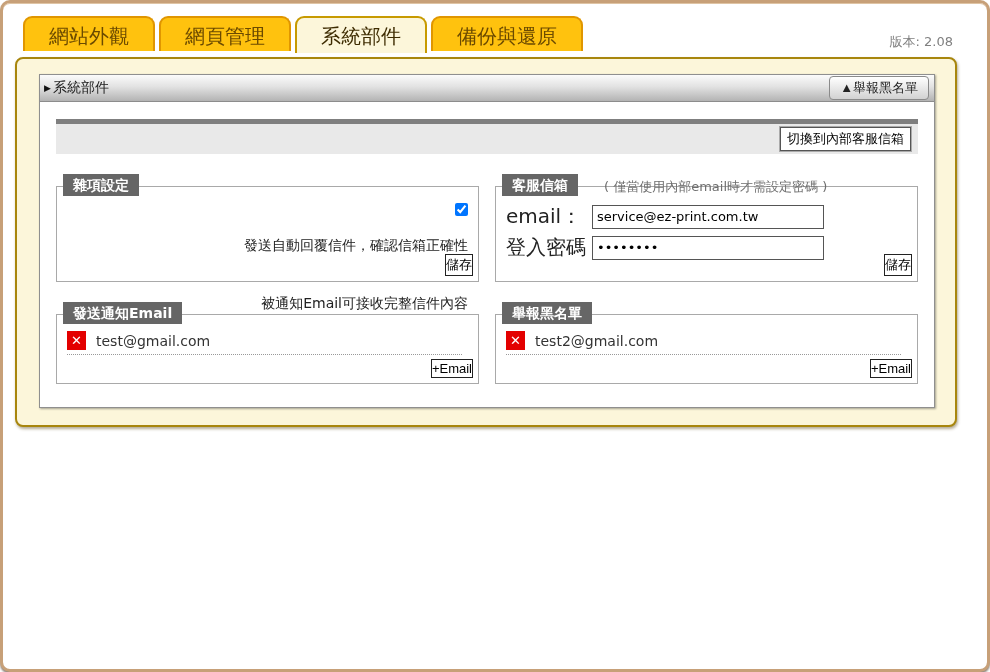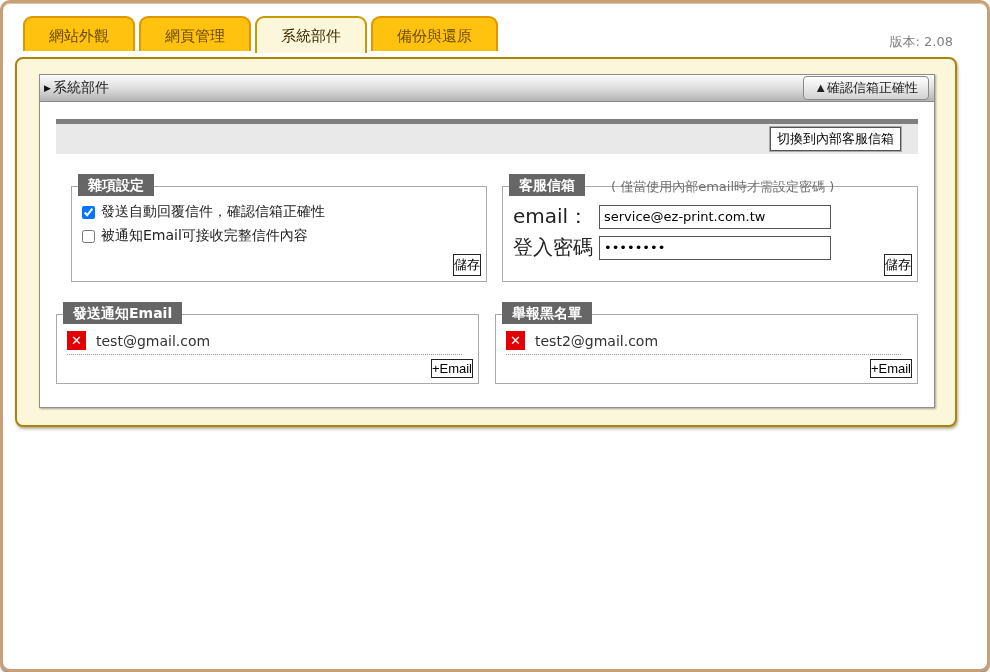--- a/index.html
+++ b/index.html
@@ -6,52 +6,52 @@
     font-family:"DejaVu Sans","Liberation Sans",sans-serif;}
   .window{position:absolute;left:0;top:0;width:984px;height:666px;
     border:3px solid #c7a078;border-radius:10px;background:#fff;
     box-shadow:inset 0 1px 0 #dfc4a4, 0 2px 2px rgba(60,40,20,.55);overflow:hidden;}
   
   .version{position:absolute;top:30px;right:34px;font-size:13px;color:#808080;}
   
   .tabbar{position:absolute;left:20px;top:13px;display:flex;gap:4px;z-index:3;}
   .tab{height:29px;line-height:29px;padding:4px 24px 0 24px;background:#ffc20e;
     border:2px solid #e09600;border-bottom:none;border-radius:9px 9px 0 0;
-    font-size:15px;color:#6b4a00;cursor:pointer;white-space:nowrap;}
+    font-size:20px;color:#6b4a00;cursor:pointer;white-space:nowrap;}
   .tab.active{background:#fcf6da;color:#3d2b00;border-color:#c79a00;position:relative;z-index:4;
     height:31px;margin-bottom:-2px;font-weight:normal;}
   
   .cream{position:absolute;left:12px;top:54px;width:938px;height:366px;
     background:#fcf6da;border:2px solid #a8860d;border-radius:8px;
     box-shadow:1px 2px 3px rgba(90,70,20,.45);z-index:2;}
   
   .inner{position:absolute;left:22px;top:15px;width:894px;height:332px;background:#fff;
     border:1px solid #8f8f8f;box-shadow:1px 1px 2px rgba(0,0,0,.35);}
   .inner-header{height:26px;display:flex;align-items:center;padding:0 5px 0 4px;
     background:linear-gradient(#fbfbfb,#e2e2e2 45%,#b3b3b3);border-bottom:1px solid #8c8c8c;}
   .inner-title{font-size:14px;color:#1a1a1a;display:flex;align-items:center;gap:2px;}
   .tri-right{font-size:9px;color:#111;}
   .back-btn{margin-left:auto;font-size:13px;color:#222;background:linear-gradient(#ffffff,#d2d2d2);
     border:1px solid #8a8a8a;border-radius:4px;padding:2px 10px;cursor:pointer;}
   .content{padding:0 16px;}
   .divider-bar{height:5px;background:#7f7f7f;margin-top:17px;}
   .strip{height:30px;background:#e9e9e9;display:flex;align-items:center;justify-content:flex-end;
-    padding-right:17px;}
+    padding-right:7px;}
   .switch-btn{background:#fff;border:1px solid #555;box-shadow:0 0 0 1px #aaa;
     font-size:13px;color:#000;padding:2px 6px;cursor:pointer;}
   
   .fs-row{display:flex;justify-content:space-between;margin-top:32px;}
   .fs{position:relative;border:1px solid #a9a9a9;width:421px;background:#fff;}
-  .fs.tall{height:94px;margin-left:15px;}
+  .fs.tall{height:94px;}
   .fs.short{height:68px;}
   .legend{position:absolute;top:-13px;left:6px;background:#666;color:#fff;font-weight:bold;
     font-size:14px;padding:2px 10px;line-height:18px;}
   .legend-note{position:absolute;top:-9px;left:108px;font-size:13px;color:#6e6e6e;white-space:nowrap;}
   .fs-body{padding:16px 10px 0 10px;}
-  .chk-row{display:flex;align-items:center;gap:6px;font-size:14px;color:#222;margin-bottom:6px;}
+  .chk-row{display:flex;align-items:flex-end;gap:21px;font-size:14px;color:#222;margin-bottom:6px;flex-direction:column;}
   .chk-row input{margin:0;}
   .save-btn,.add-btn{position:absolute;right:5px;bottom:5px;background:#fff;border:1px solid #222;
     font-size:13px;color:#000;padding:1px 0;cursor:pointer;}
   .field-row{display:flex;align-items:center;margin-bottom:4px;}
   .field-label{width:86px;text-align:left;font-size:20px;color:#222;white-space:nowrap;}
   .field-row input{width:222px;height:18px;border:1px solid #555;font-size:13px;
     padding:2px 4px;color:#000;font-family:"DejaVu Sans","Liberation Sans",sans-serif;}
   .email-row{display:flex;align-items:center;gap:10px;width:395px;
     border-bottom:1px dotted #999;padding:2px 0 4px 0;margin-top:2px;}
   .x-icon{width:19px;height:19px;background:#e30000;color:#fff;font-weight:bold;font-size:13px;
@@ -73,21 +73,21 @@
   </div>
 
   <div class="cream">
     <div class="inner">
 
       <div class="inner-header">
         <div class="inner-title">
           <span class="tri-right">▶</span>
           <span>系統部件</span>
         </div>
-        <button class="back-btn">▲確認信箱正確性</button>
+        <button class="back-btn">▲舉報黑名單</button>
       </div>
 
       <div class="content">
         <div class="divider-bar"></div>
         <div class="strip">
           <button class="switch-btn">切換到內部客服信箱</button>
         </div>
 
         <div class="fs-row">
 

